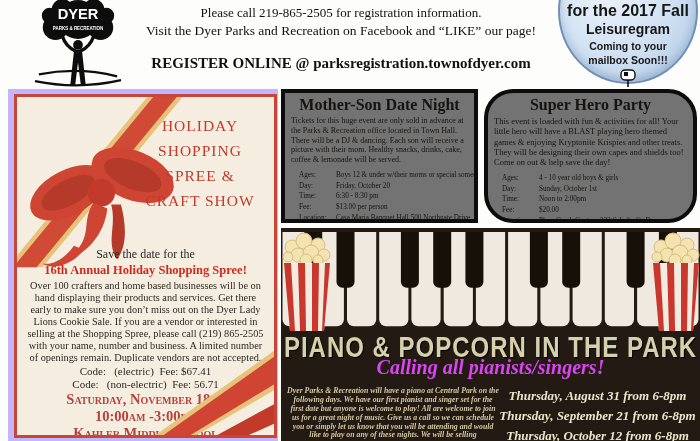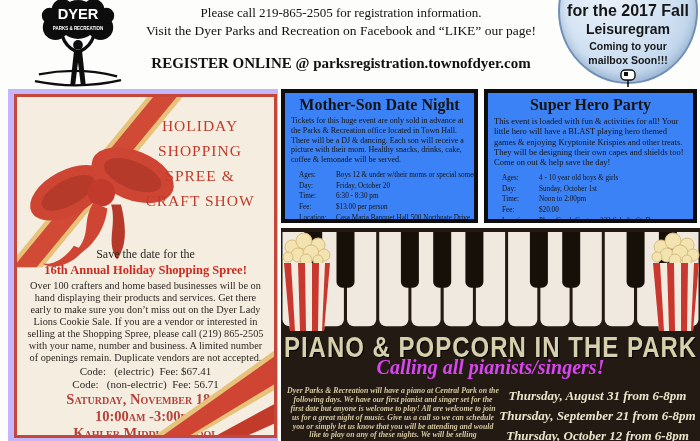--- a/index.html
+++ b/index.html
@@ -35,24 +35,24 @@
                      color:#c23a2a; font-size:15.5px; letter-spacing:1px; line-height:1.62; }
   .holiday-text { position:absolute; left:4px; right:4px; top:150px; text-align:center; color:#2b2722; }
   .hs-save { font-size:12px; }
   .hs-event { font-size:12.5px; font-weight:bold; color:#cc2b20; margin-top:1px; }
   .hs-body { font-size:10.3px; line-height:1.16; margin-top:2px; padding:0 4px; }
   .hs-code { font-size:11px; margin-top:1px; white-space:pre; }
   .hs-red { font-variant:small-caps; font-weight:bold; color:#b5433c; font-size:14.5px; line-height:1.04; margin-top:2px; }
   .corner-ribbon { position:absolute; right:-2px; bottom:-2px; }
 
   
-  .event-box { position:absolute; top:89px; height:134px; background:#3b82f6; border:4px solid #0c0c0c;
+  .event-box { position:absolute; top:89px; height:134px; background:#737373; border:4px solid #0c0c0c;
                padding:2px 6px 2px 6px; overflow:hidden; color:#161412; }
   .box-ms { left:281px; width:197px; }
-  .box-sh { left:484px; width:213px; }
+  .box-sh { left:484px; width:213px;border-radius:29px; }
   .eb-title { text-align:center; font-size:16px; font-weight:bold; margin:1px 0 2px 0; }
   .eb-body { font-size:8px; line-height:1.22; text-align:left; }
   .box-sh .eb-body { font-size:8.5px; }
   .eb-details { margin-top:5px; }
   .drow { display:flex; font-size:7.2px; line-height:1.5; white-space:nowrap;margin-left:8px; }
   .dlbl { width:37px; flex:0 0 37px; }
   .dval { flex:1; }
 
   
   .piano { position:absolute; left:281px; top:228px; width:419px; height:213px; background:#221a13; overflow:hidden; }

